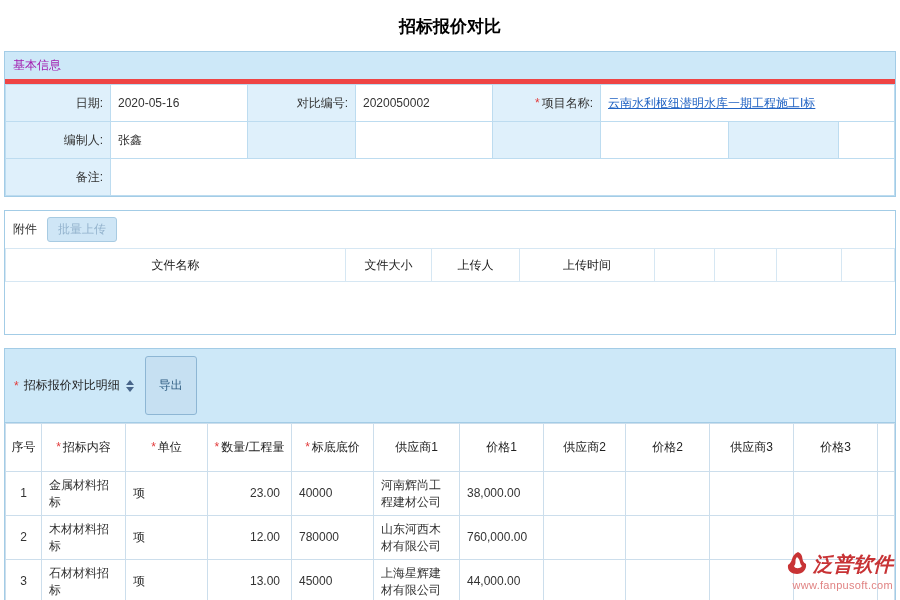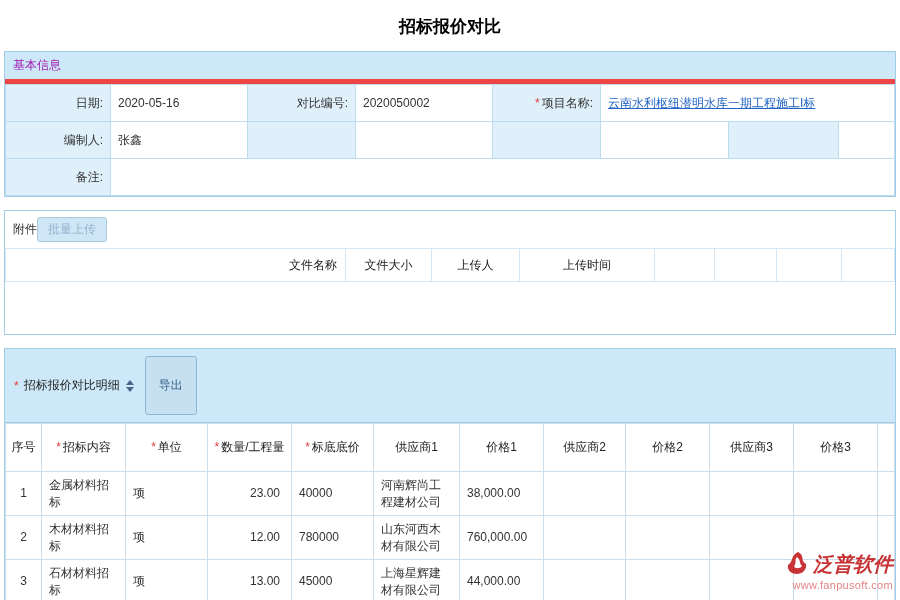--- a/index.html
+++ b/index.html
@@ -25,32 +25,32 @@
   
   .form-table td {
     border:1px solid #bddcf0; height:37px; padding:0 7px;
     background:#fff; overflow:hidden; white-space:nowrap;
   }
   .form-table td.lbl { background:#dff0fb; text-align:right; color:#333; }
   .req { color:#e23b3b; margin-right:2px; font-weight:normal; }
   a.link { color:#2264c4; text-decoration:underline; cursor:pointer; }
 
   
-  .attach-bar { display:flex; align-items:center; padding:6px 8px; }
+  .attach-bar { display:flex; align-items:center; gap:10px; padding:6px 8px; }
   .btn-soft {
     background:#cfe6f6; border:1px solid #a8cbe2; color:#93b3cd;
     padding:3px 10px; border-radius:3px; font-size:12px; cursor:pointer;
     font-family:inherit;
   }
   .attach-table th {
     border:1px solid #d6e7f3; height:33px; font-weight:normal;
     text-align:center; padding:0 8px; background:#fff; color:#222;
     white-space:nowrap; overflow:hidden;
   }
-  .attach-table th.first { text-align:right; }
+  .attach-table th.first { text-align:center; }
   .attach-empty { height:52px; }
 
   
   .detail-bar {
     background:#cde8f8; border-bottom:1px solid #a3cce6;
     padding:7px 9px; display:flex; align-items:center; gap:3px;
   }
   .detail-bar .title-text { color:#1d1d1d; }
   .sort { display:inline-flex; flex-direction:column; gap:2px; margin:0 8px 0 3px; cursor:pointer; }
   .sort .up   { width:0; height:0; border-left:4px solid transparent; border-right:4px solid transparent; border-bottom:5px solid #48658a; }

